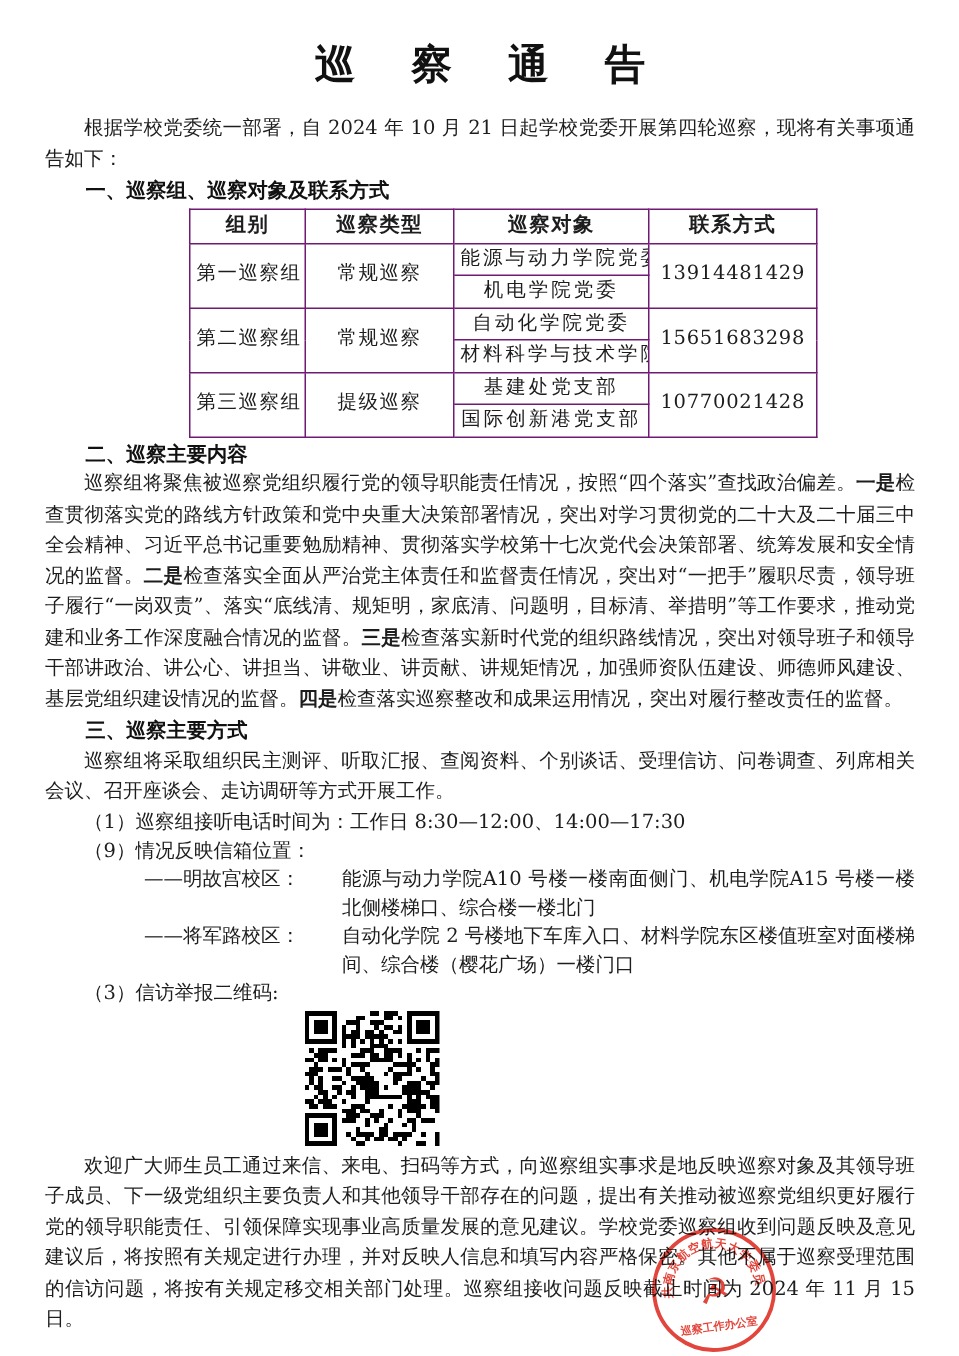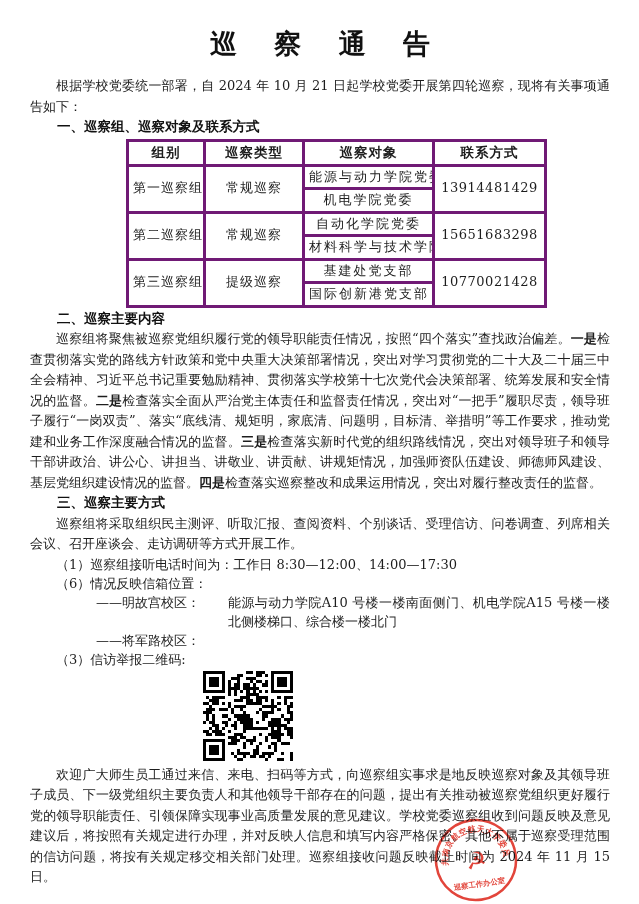--- a/index.html
+++ b/index.html
@@ -28,21 +28,21 @@
     font-family:Liberation Serif, serif;
     font-size:13.5px;font-weight:700;line-height:20.5px;
     text-indent:2em;color:#111;text-align:left;
   }
   
   table.insp{
     border-collapse:collapse;table-layout:fixed;
     width:418px;margin:1px 0 1px 96px;
   }
   table.insp th,table.insp td{
-    border:3px solid #701a75;
+    border:1px solid #701a75;
     text-align:center;vertical-align:middle;
     padding:0 4px;overflow:hidden;white-space:nowrap;
   }
   table.insp th{
     font-family:"DejaVu Sans","Liberation Sans",sans-serif;
     font-size:13.5px;font-weight:700;height:22px;letter-spacing:1px;
   }
   table.insp td{font-size:13px;height:17px;}
   td.c-group,td.c-type{letter-spacing:1px;}
   td.c-target{letter-spacing:2px;}
@@ -124,28 +124,29 @@
       </tbody>
   </table>
 
   <h2 class="sec-h">二、巡察主要内容</h2>
   <p class="indent"><span>巡察组将聚焦被巡察党组织履行党的领导职能责任情况，按照“四个落实”查找政治偏差。</span><span class="b">一是</span><span>检查贯彻落实党的路线方针政策和党中央重大决策部署情况，突出对学习贯彻党的二十大及二十届三中全会精神、习近平总书记重要勉励精神、贯彻落实学校第十七次党代会决策部署、统筹发展和安全情况的监督。</span><span class="b">二是</span><span>检查落实全面从严治党主体责任和监督责任情况，突出对“一把手”履职尽责，领导班子履行“一岗双责”、落实“底线清、规矩明，家底清、问题明，目标清、举措明”等工作要求，推动党建和业务工作深度融合情况的监督。</span><span class="b">三是</span><span>检查落实新时代党的组织路线情况，突出对领导班子和领导干部讲政治、讲公心、讲担当、讲敬业、讲贡献、讲规矩情况，加强师资队伍建设、师德师风建设、基层党组织建设情况的监督。</span><span class="b">四是</span><span>检查落实巡察整改和成果运用情况，突出对履行整改责任的监督。</span></p>
 
   <h2 class="sec-h">三、巡察主要方式</h2>
   <p class="indent">巡察组将采取组织民主测评、听取汇报、查阅资料、个别谈话、受理信访、问卷调查、列席相关会议、召开座谈会、走访调研等方式开展工作。</p>
 
   <p class="ch-line">（1）巡察组接听电话时间为：工作日 8:30—12:00、14:00—17:30</p>
-  <p class="ch-line">（6）情况反映信箱位置：</p>
+  <p class="ch-line">（9）情况反映信箱位置：</p>
   <div>
       <div class="mailbox">
         <span class="mb-label">——明故宫校区：</span>
         <span class="mb-text">能源与动力学院A10 号楼一楼南面侧门、机电学院A15 号楼一楼北侧楼梯口、综合楼一楼北门</span>
       </div>
       <div class="mailbox">
         <span class="mb-label">——将军路校区：</span>
+        <span class="mb-text">自动化学院 2 号楼地下车库入口、材料学院东区楼值班室对面楼梯间、综合楼（樱花广场）一楼门口</span>
       </div>
     </div>
   <p class="ch-line">（3）信访举报二维码:</p>
 
   <div class="qr-wrap">
     <svg id="qr-svg" viewBox="0 0 29 29" shape-rendering="crispEdges">
         <rect x="0" y="0" width="1" height="1" fill="#000"></rect>
         <rect x="1" y="0" width="1" height="1" fill="#000"></rect>
         <rect x="2" y="0" width="1" height="1" fill="#000"></rect>
         <rect x="3" y="0" width="1" height="1" fill="#000"></rect>

